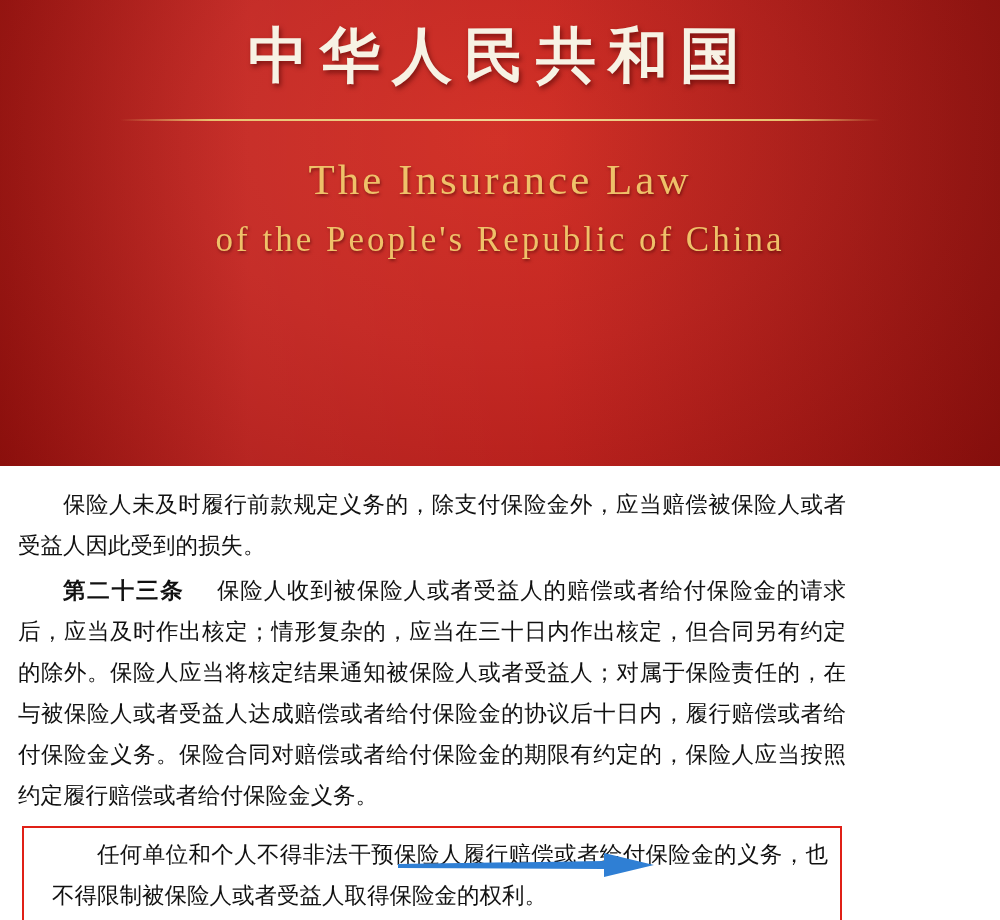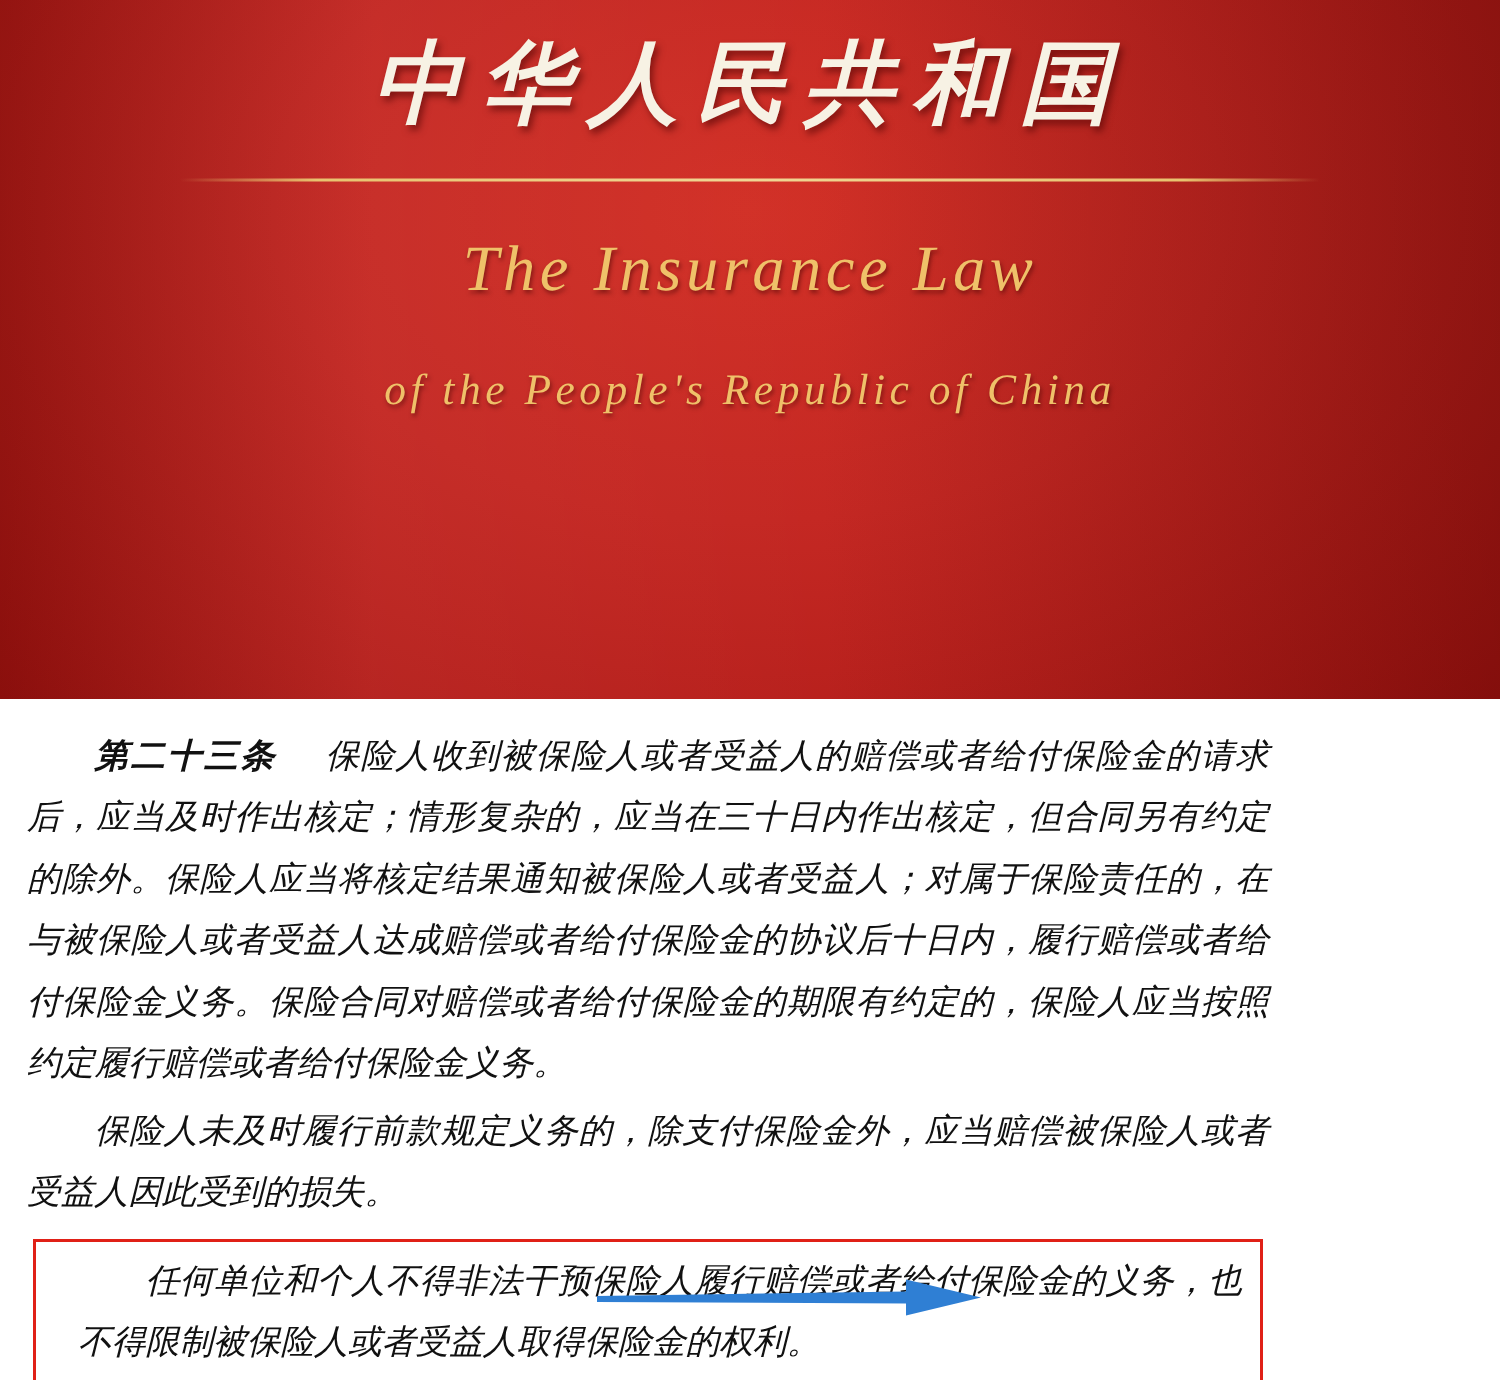--- a/index.html
+++ b/index.html
@@ -10,21 +10,20 @@
   body {
     width: 1000px;
     height: 920px;
     font-family: "Liberation Sans", sans-serif;
     overflow: hidden;
   }
   .page {
     position: relative;
     width: 864px;
     height: 920px;
-    font-style: italic;
   }
 
   
   .cover {
     position: relative;
     width: 1000px;
     height: 466px;
     background:
       radial-gradient(ellipse at 50% 30%, #d02a20 0%, #c2211c 45%, #a9120f 100%);
     overflow: hidden;
@@ -75,23 +74,23 @@
     color: #efc169;
     font-size: 43px;
     letter-spacing: 3px;
     margin-top: 34px;
     text-shadow: 1px 2px 3px rgba(60,0,0,0.5);
     white-space: nowrap;
   }
   .en-line2 {
     font-family: "Liberation Serif", serif;
     color: #efc169;
-    font-size: 29px;
+    font-size: 35px;
     letter-spacing: 3px;
-    margin-top: 40px;
+    margin-top: 16px;
     text-shadow: 1px 2px 3px rgba(60,0,0,0.5);
     white-space: nowrap;
   }
 
   
   .body-text {
     position: relative;
     padding: 18px 18px 0 18px;
     background: #ffffff;
   }
@@ -148,23 +147,23 @@
     <div class="cover-inner">
       <div class="cn-top">中华人民共和国</div>
       <div class="rule"></div>
       <div class="en-line1">The Insurance Law</div>
       <div class="en-line2">of the People's Republic of China</div>
     </div>
   </div>
 
   <div class="body-text">
 
+    <p class="para indent">保险人未及时履行前款规定义务的，除支付保险金外，应当赔偿被保险人或者受益人因此受到的损失。</p>
+
     <p class="para indent"><span class="article-no">第二十三条</span><span class="article-gap"></span><span>保险人收到被保险人或者受益人的赔偿或者给付保险金的请求后，应当及时作出核定；情形复杂的，应当在三十日内作出核定，但合同另有约定的除外。保险人应当将核定结果通知被保险人或者受益人；对属于保险责任的，在与被保险人或者受益人达成赔偿或者给付保险金的协议后十日内，履行赔偿或者给付保险金义务。保险合同对赔偿或者给付保险金的期限有约定的，保险人应当按照约定履行赔偿或者给付保险金义务。</span></p>
-
-    <p class="para indent">保险人未及时履行前款规定义务的，除支付保险金外，应当赔偿被保险人或者受益人因此受到的损失。</p>
 
     <div class="highlight-box">
       <p class="para indent">任何单位和个人不得非法干预保险人履行赔偿或者给付保险金的义务，也不得限制被保险人或者受益人取得保险金的权利。</p>
     </div>
 
   </div>
 
   <svg class="arrow" viewBox="0 0 258 26">
     <path d="M0 12 L206 9 L206 1 L256 13 L206 25 L206 17 L0 16 Z" fill="#2f7fd4"></path>
   </svg>

